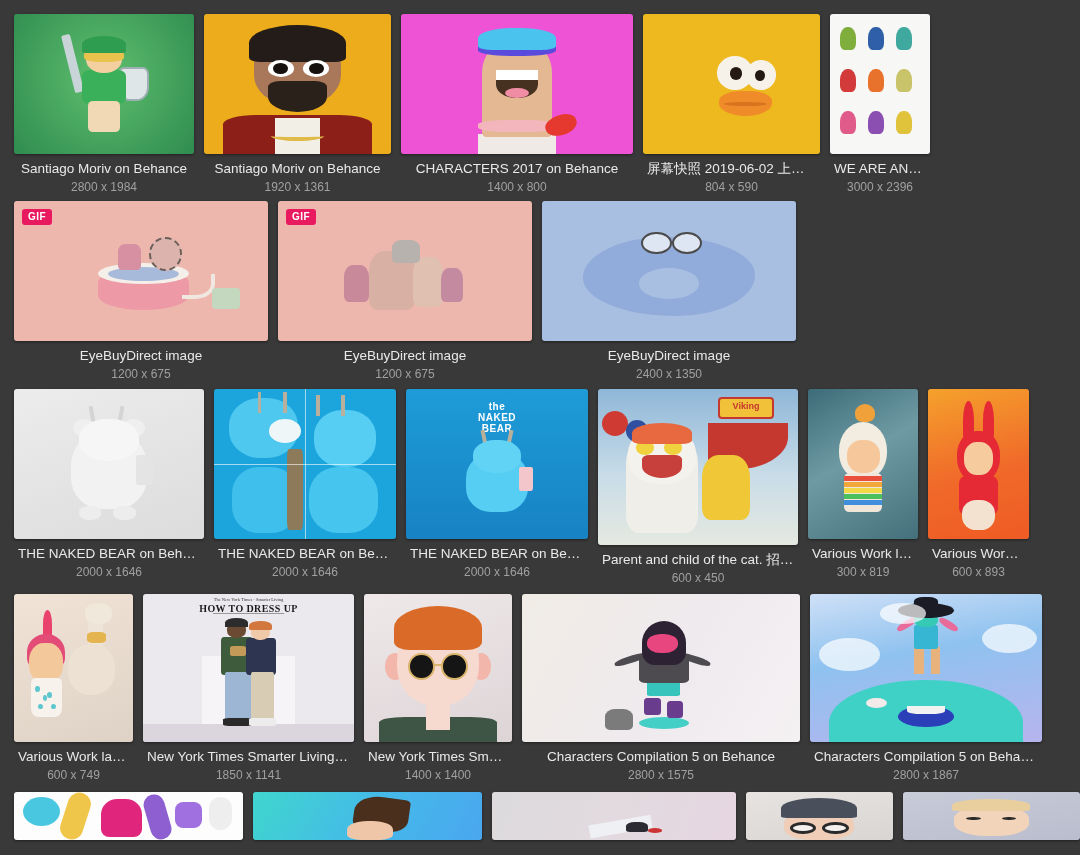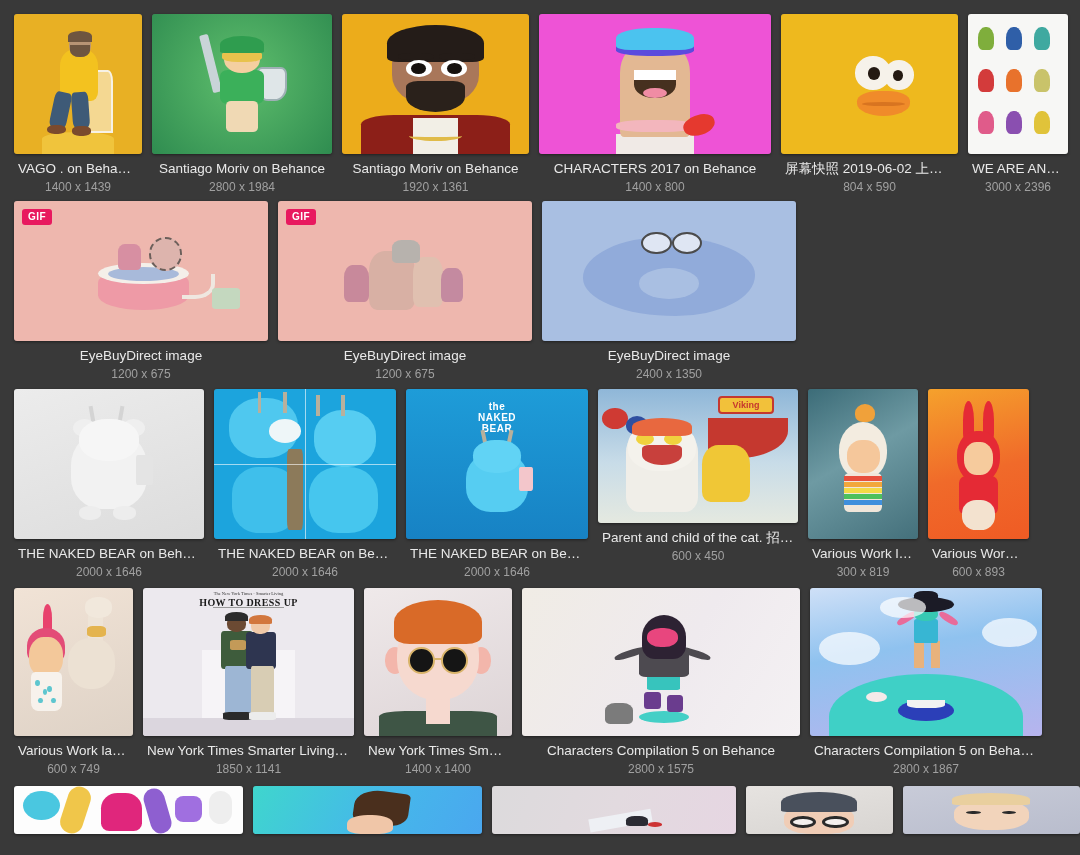--- a/index.html
+++ b/index.html
@@ -305,40 +305,20 @@
   .a-blond .eL   { position:absolute; left:36%; top:52%; width:8%; height:7%; background:#2a2a2a; border-radius:50%;}
   .a-blond .eR   { position:absolute; left:56%; top:52%; width:8%; height:7%; background:#2a2a2a; border-radius:50%;}
 </style>
 </head>
 <body>
 
 <div id="gallery">
 
   <div class="row" style="padding:14px 0 0 14px; gap:10px;">
 
-    <div class="cell" style="width:128px;">
-      <div class="thumb" style="height:140px;">
-        <div class="art a-vago">
-          <div class="stool"></div>
-            <div class="chair"></div>
-            <div class="body"></div>
-          <div class="legL"></div>
-            <div class="legR"></div>
-            <div class="shoeL"></div>
-            <div class="shoeR"></div>
-          <div class="head"></div>
-            <div class="hair"></div>
-            <div class="beard"></div>
-        </div>
-      </div>
-      <div class="caption">
-        <div class="title">VAGO . on Behance</div>
-        <div class="dims">1400 x 1439</div>
-      </div>
-    </div>
 
     <div class="cell" style="width:180px;">
       <div class="thumb" style="height:140px;">
         <div class="art a-knight">
           <div class="sword"></div>
             <div class="shield"></div>
             <div class="tunic"></div>
           <div class="legs"></div>
             <div class="head"></div>
             <div class="hair"></div>
@@ -543,21 +523,21 @@
             <div class="can"></div>
         </div>
       </div>
       <div class="caption">
         <div class="title">THE NAKED BEAR on Behance</div>
         <div class="dims">2000 x 1646</div>
       </div>
     </div>
 
     <div class="cell" style="width:200px;">
-      <div class="thumb" style="height:134px;">
+      <div class="thumb" style="height:156px;">
         <div class="art a-cat">
           <div class="ship"></div>
             <div class="sign">Viking</div>
           <div class="ballA"></div>
             <div class="ballB"></div>
           <div class="cat2"></div>
             <div class="catbody"></div>
             <div class="cathead"></div>
           <div class="eyeL"></div>
             <div class="eyeR"></div>

